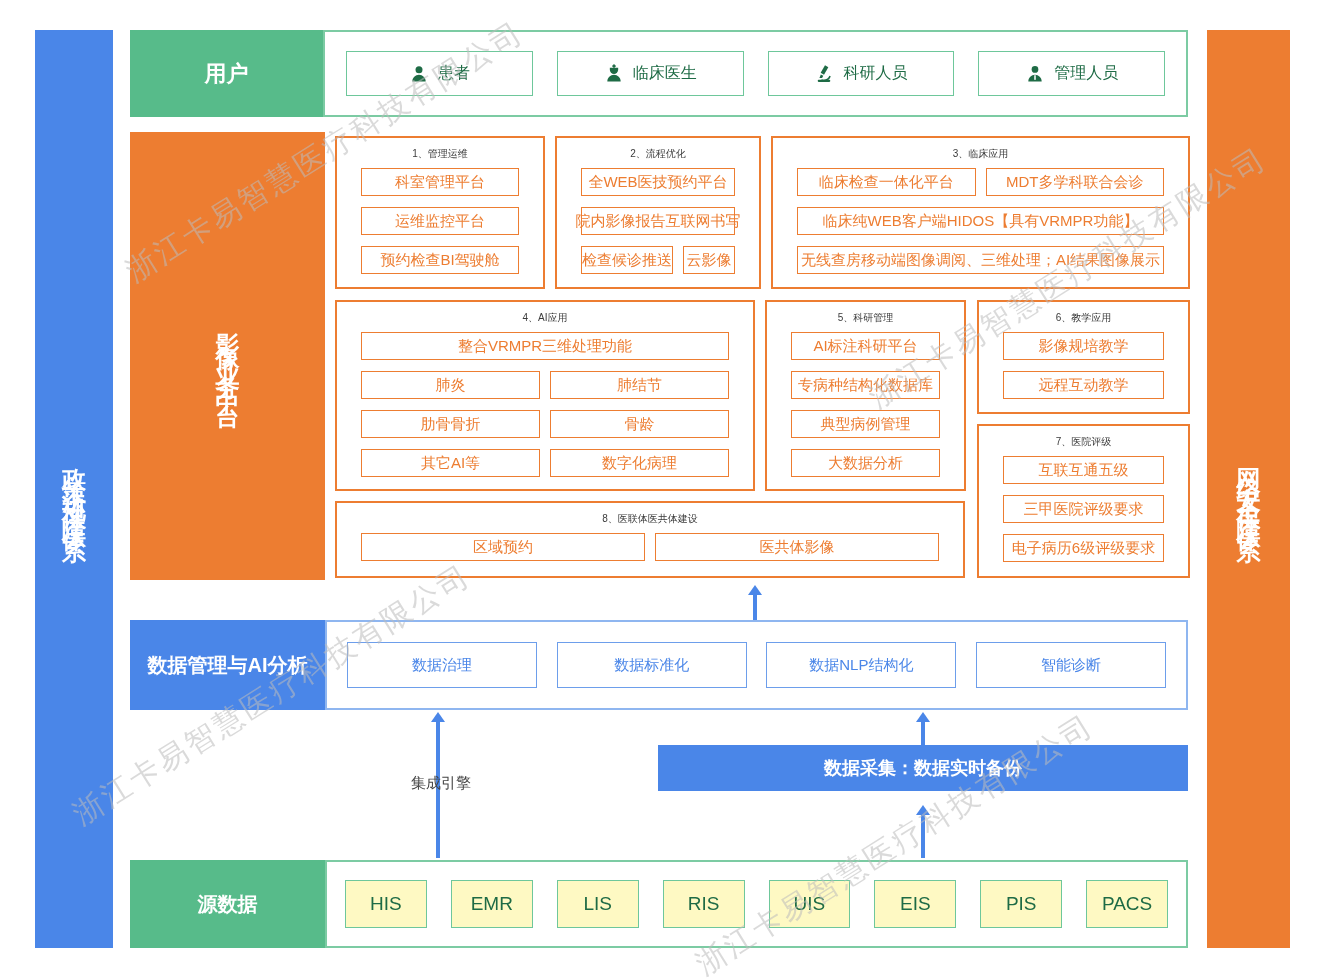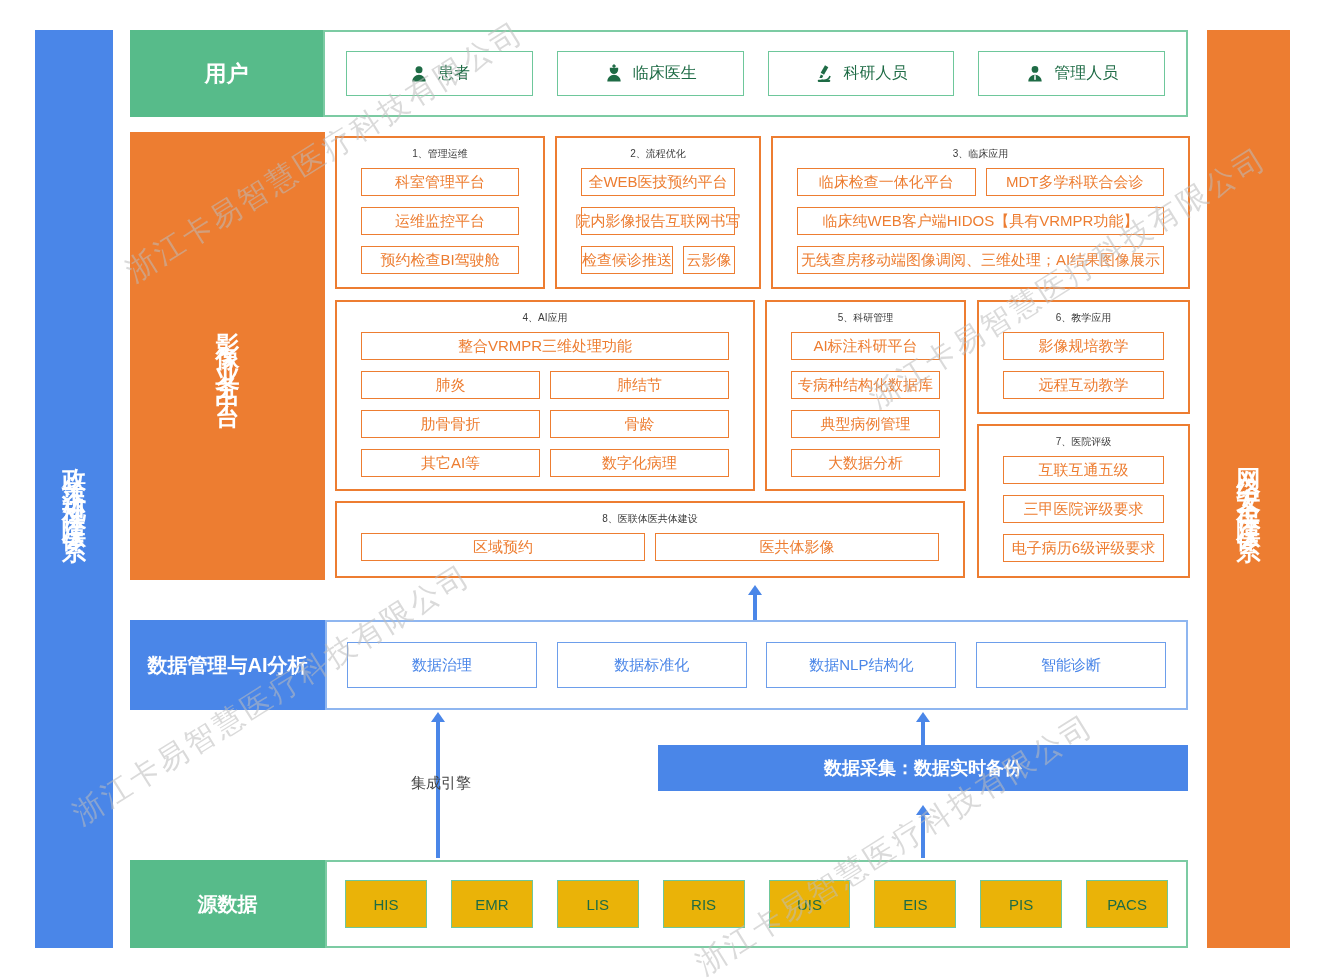--- a/index.html
+++ b/index.html
@@ -32,22 +32,22 @@
   
   .ubox{border:1.5px solid #6EC79B;color:#1E6B45;font-size:16px;height:45px;width:190px;
         display:flex;align-items:center;justify-content:center;gap:9px;box-sizing:border-box;background:#fff;}
   .ubox svg{display:block;}
 
   
   .bbox{border:1.5px solid #6D9EEB;color:#4A86E8;font-size:15px;height:46px;width:190px;
         display:flex;align-items:center;justify-content:center;box-sizing:border-box;background:#fff;}
 
   
-  .gbox{border:1.5px solid #6EC79B;color:#1E6B45;font-size:15px;height:48px;width:86px;
-        display:flex;align-items:center;justify-content:center;box-sizing:border-box;background:#eab308;}
+  .gbox{border:1.5px solid #6EC79B;color:#1E6B45;font-size:19px;height:48px;width:86px;
+        display:flex;align-items:center;justify-content:center;box-sizing:border-box;background:#fef9c3;}
 
   
   .sec{position:absolute;border:2px solid #ED7D31;background:#fff;box-sizing:border-box;z-index:1;}
   .sec-title{text-align:center;font-size:10px;color:#3A3A3A;margin:9px 0 7px;}
   .sec-body{display:flex;flex-direction:column;gap:11px;padding:0 24px;}
   .pill{border:1.5px solid #ED7D31;color:#ED7D31;font-size:15px;height:28px;
         display:flex;align-items:center;justify-content:center;box-sizing:border-box;white-space:nowrap;}
   .row2{display:flex;gap:10px;}
   .row2 .pill{flex:1;}
 

